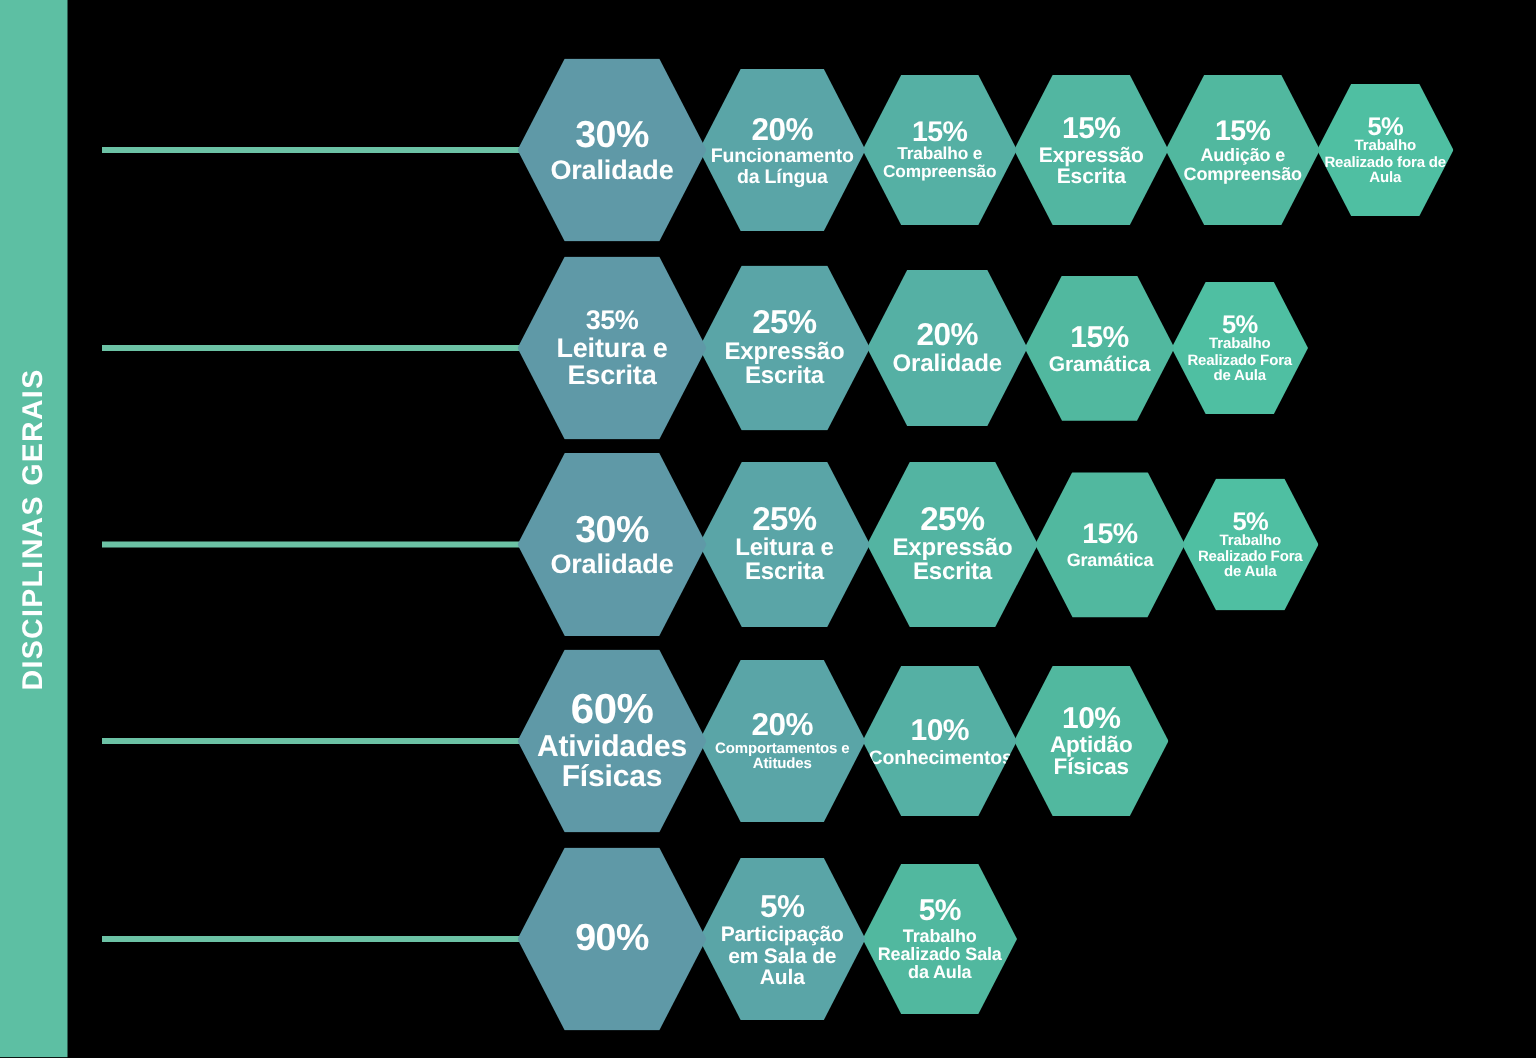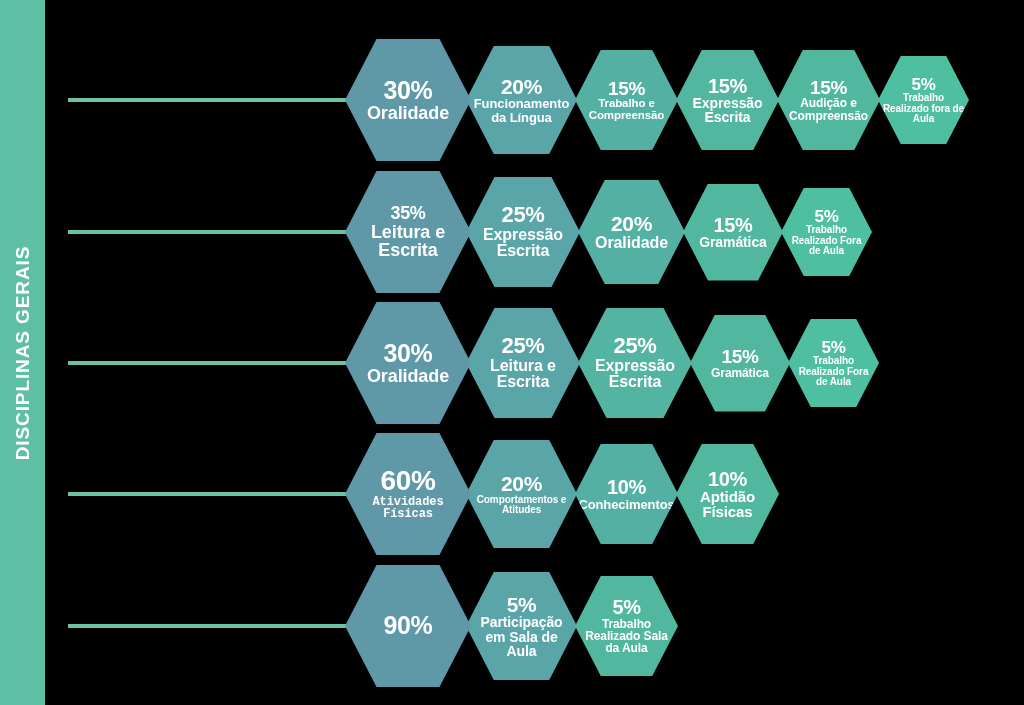--- a/index.html
+++ b/index.html
@@ -59,21 +59,20 @@
     top: 0;
     height: 0;
     display: block;
   }
   .hex {
     position: absolute;
     -webkit-clip-path: polygon(25% 0%, 75% 0%, 100% 50%, 75% 100%, 25% 100%, 0% 50%);
     clip-path: polygon(25% 0%, 75% 0%, 100% 50%, 75% 100%, 25% 100%, 0% 50%);
     display: flex;
     flex-direction: column;
-    align-items: center;
     justify-content: center;
     text-align: center;
     color: #ffffff;
     box-sizing: border-box;
     line-height: 1.02;
   }
   .hex .pct {
     font-family: "Liberation Sans", sans-serif;
     font-weight: bold;
     display: block;
@@ -174,21 +173,21 @@
             <span class="pct" style="font-size: 17px;">5%</span>
             <span class="lbl" style="font-size: 10px;">Trabalho Realizado Fora de Aula</span>
           </div>
         </div>
       </div>
       <div class="row" style="top: 494px;">
         <div class="connector" style="left: 68px; width: 283px; background: rgb(108, 194, 165);"></div>
         <div class="hex-strip" style="left: 345px;">
           <div class="hex" style="width: 126px; height: 122px; left: 0px; top: -61px; background: rgb(95, 153, 167); z-index: 100;">
             <span class="pct" style="font-size: 28px;">60%</span>
-            <span class="lbl" style="font-size: 12px; font-family: Liberation Mono, monospace;">Atividades Físicas</span>
+            <span class="lbl" style="font-size: 20px;">Atividades Físicas</span>
           </div>
           <div class="hex" style="width: 111px; height: 108px; left: 121px; top: -54px; background: rgb(90, 165, 167); z-index: 99;">
             <span class="pct" style="font-size: 21px;">20%</span>
             <span class="lbl" style="font-size: 10px;">Comportamentos e Atitudes</span>
           </div>
           <div class="hex" style="width: 103px; height: 100px; left: 230px; top: -50px; background: rgb(85, 176, 164); z-index: 98;">
             <span class="pct" style="font-size: 20px;">10%</span>
             <span class="lbl" style="font-size: 13px;">Conhecimentos</span>
           </div>
           <div class="hex" style="width: 103px; height: 100px; left: 331px; top: -50px; background: rgb(81, 184, 159); z-index: 97;">

